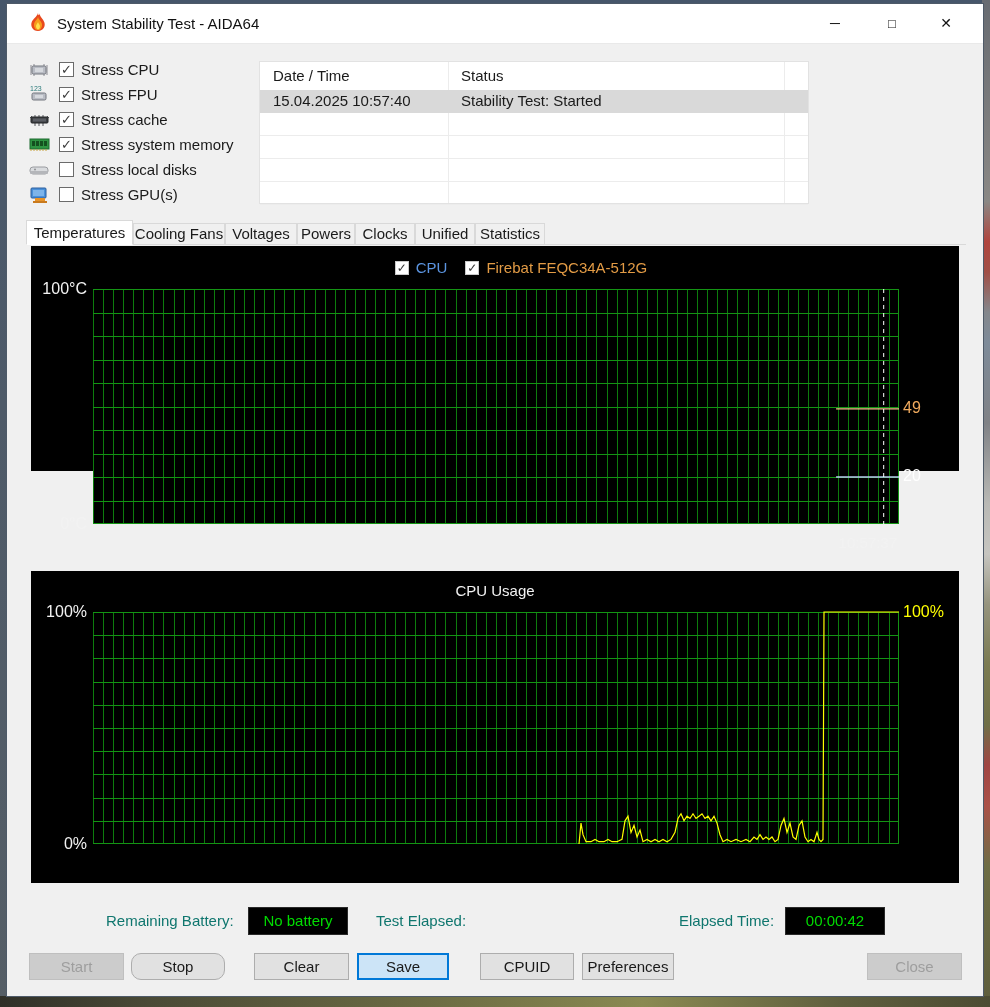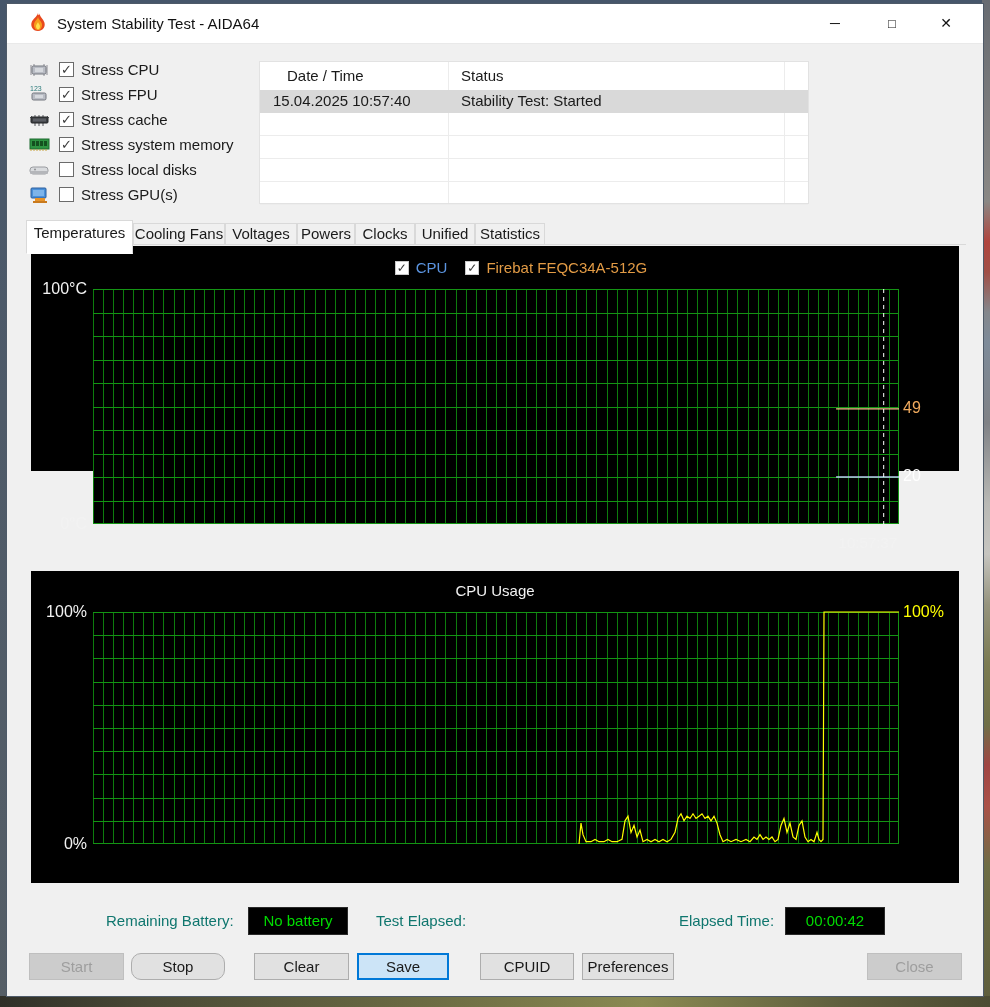--- a/index.html
+++ b/index.html
@@ -29,32 +29,32 @@
   .wcheck{width:15px;height:15px;background:#fff;border:1px solid #6b6b6b;box-sizing:border-box;margin-left:8px;
     font-size:13px;line-height:13px;text-align:center;color:#3a3a3a;}
   .wcheck.checked::after{content:"✓";}
   .opt-label{margin-left:7px;font-size:15px;color:#1a1a1a;white-space:nowrap;}
 
   
   .log-table{position:absolute;left:252px;top:57px;width:550px;height:143px;background:#fff;border:1px solid #e2e2e2;box-sizing:border-box;}
   .lt-col-div1{position:absolute;left:188px;top:0;width:1px;height:100%;background:#ececec;}
   .lt-col-div2{position:absolute;right:23px;top:0;width:1px;height:100%;background:#ececec;}
   .lt-header{position:absolute;left:0;top:0;width:100%;height:28px;}
-  .lt-h1{position:absolute;left:13px;top:5px;font-size:15px;color:#1a1a1a;margin-left:14px;}
+  .lt-h1{position:absolute;left:13px;top:5px;font-size:15px;color:#1a1a1a;}
   .lt-h2{position:absolute;left:201px;top:5px;font-size:15px;color:#1a1a1a;}
   .lt-row-sel{position:absolute;left:0;top:28px;width:100%;height:23px;background:#d9d9d9;}
   .lt-c1{position:absolute;left:13px;top:2px;font-size:15px;color:#1a1a1a;white-space:nowrap;}
   .lt-c2{position:absolute;left:201px;top:2px;font-size:15px;color:#1a1a1a;white-space:nowrap;}
   .lt-empty{position:absolute;left:0;width:100%;height:23px;border-bottom:1px solid #ececec;box-sizing:border-box;}
 
   
   .tabstrip-line{position:absolute;left:19px;top:240px;width:940px;height:1px;background:#d9d9d9;}
   .tab{position:absolute;box-sizing:border-box;background:#f0f0f0;border:1px solid #d9d9d9;height:22px;top:219px;
     font-size:15px;color:#1a1a1a;text-align:center;line-height:20px;}
-  .tab.active{background:#ffffff;border-bottom:1px solid #ffffff;height:34px;top:216px;line-height:24px;z-index:3;}
+  .tab.active{background:#ffffff;border-bottom:1px solid #ffffff;height:25px;top:216px;line-height:24px;z-index:3;}
 
   
   .panel{position:absolute;left:24px;width:928px;background:#000;}
   .panel-temp{top:242px;height:225px;}
   .panel-usage{top:567px;height:312px;}
   .grid{position:absolute;left:62px;box-sizing:border-box;background-color:#000;
     border-right:1px solid #149414;border-bottom:1px solid #149414;}
   .grid-temp{top:43px;width:806px;height:235px;
     background-image:
       repeating-linear-gradient(to bottom,#149414 0 1px,transparent 1px 23.5px),

